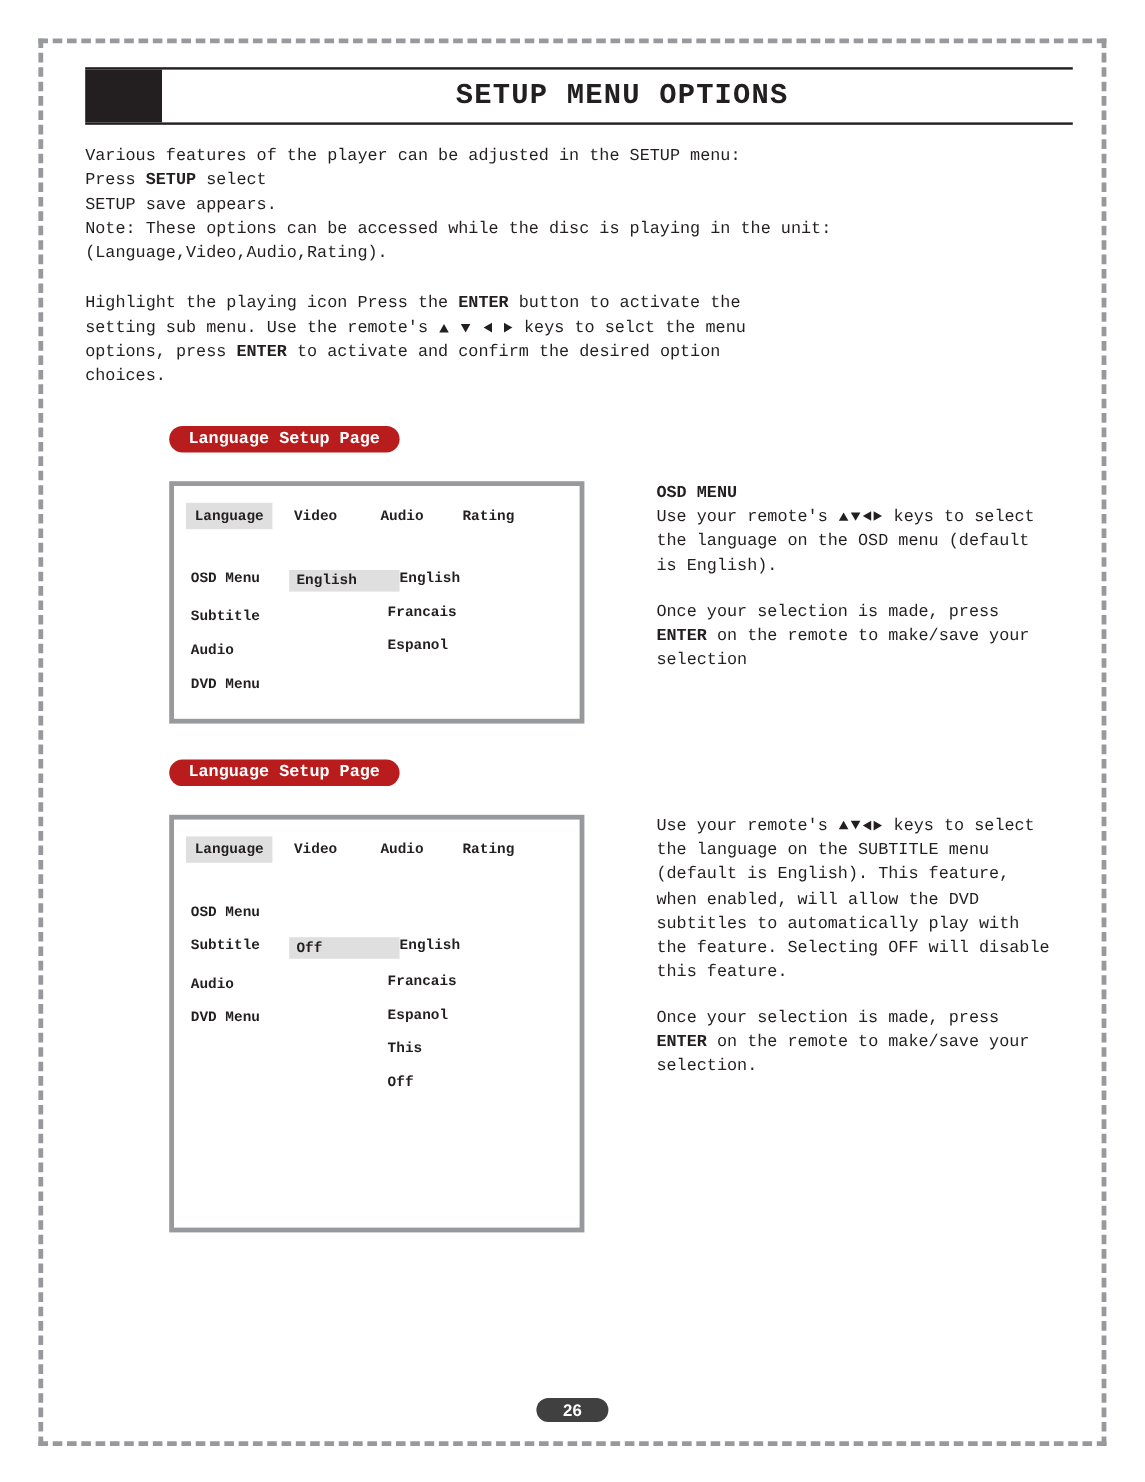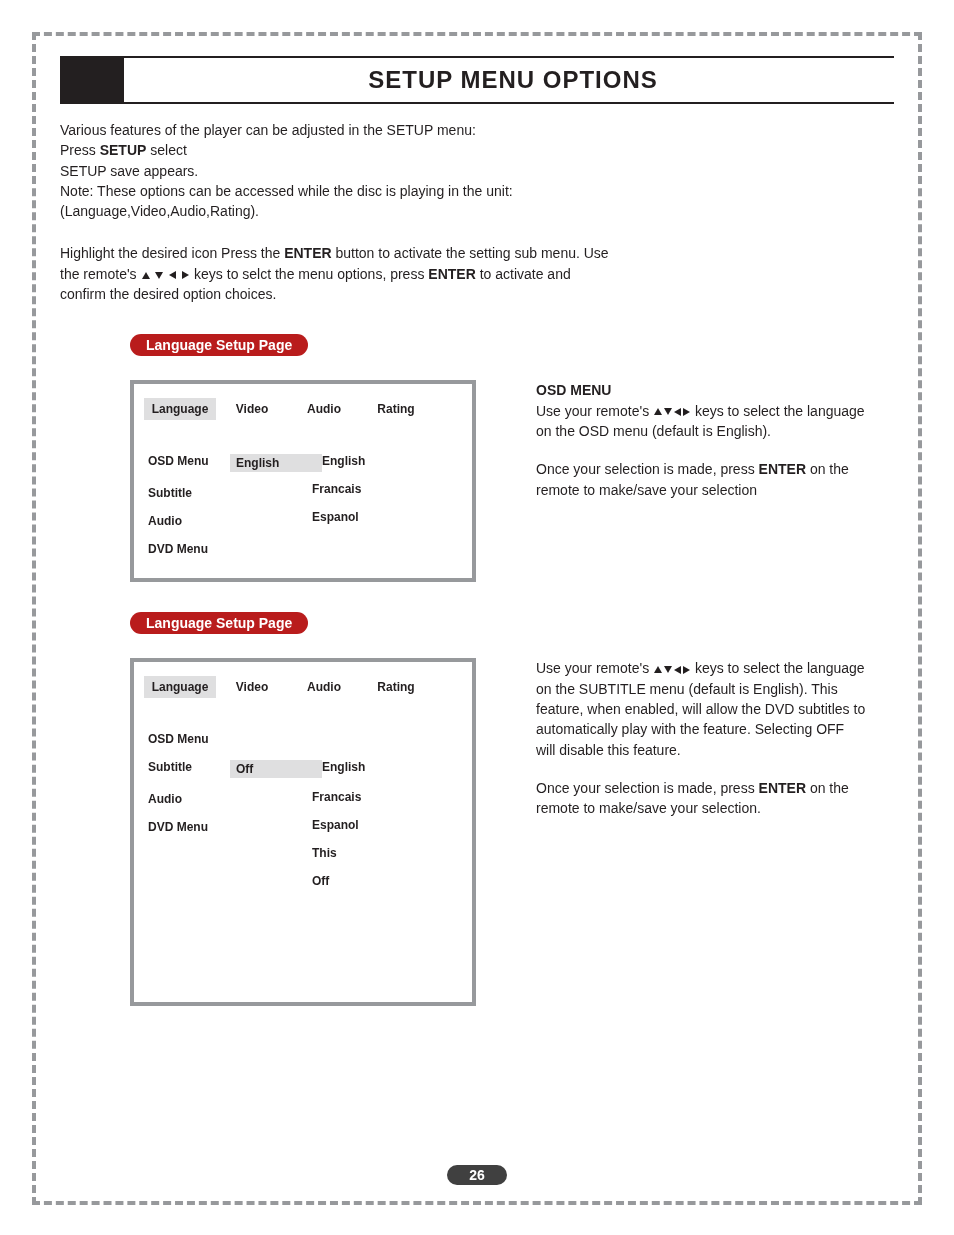--- a/index.html
+++ b/index.html
@@ -17,23 +17,24 @@
   .dashed-border {
     position: absolute;
     left: 32px;
     right: 32px;
     top: 32px;
     bottom: 30px;
     border: 4px dashed #97999c;
   }
   .content {
     position: absolute;
-    left: 60px;
+    left: 71px;
     right: 60px;
     top: 56px;
+    font-family: Liberation Mono, monospace;
   }
   .title-row {
     display: flex;
     align-items: center;
     border-top: 2px solid #231f20;
     border-bottom: 2px solid #231f20;
     margin-bottom: 16px;
     height: 44px;
   }
   .black-box {
@@ -165,21 +166,21 @@
       <div>Various features of the player can be adjusted in the SETUP menu:</div>
       <div>
         <span>Press </span><b>SETUP</b><span> select</span>
       </div>
       <div>SETUP save appears.</div>
       <div>Note: These options can be accessed while the disc is playing in the unit:</div>
       <div>(Language,Video,Audio,Rating).</div>
     </div>
 
     <div class="para">
-      <span>Highlight the desired icon Press the </span><b>ENTER</b><span> button to activate the setting sub menu. Use the remote's </span>
+      <span>Highlight the playing icon Press the </span><b>ENTER</b><span> button to activate the setting sub menu. Use the remote's </span>
       <span class="arrow up"></span>
       <span class="arrow down"></span>
       <span class="arrow left"></span>
       <span class="arrow right"></span>
       <span> keys to selct the menu options, press </span><b>ENTER</b><span> to activate and confirm the desired option choices.</span>
     </div>
 
     <div id="sections">
         <div class="section"><div class="pill">Language Setup Page</div><div class="two-col">
             <div class="osd-box">

